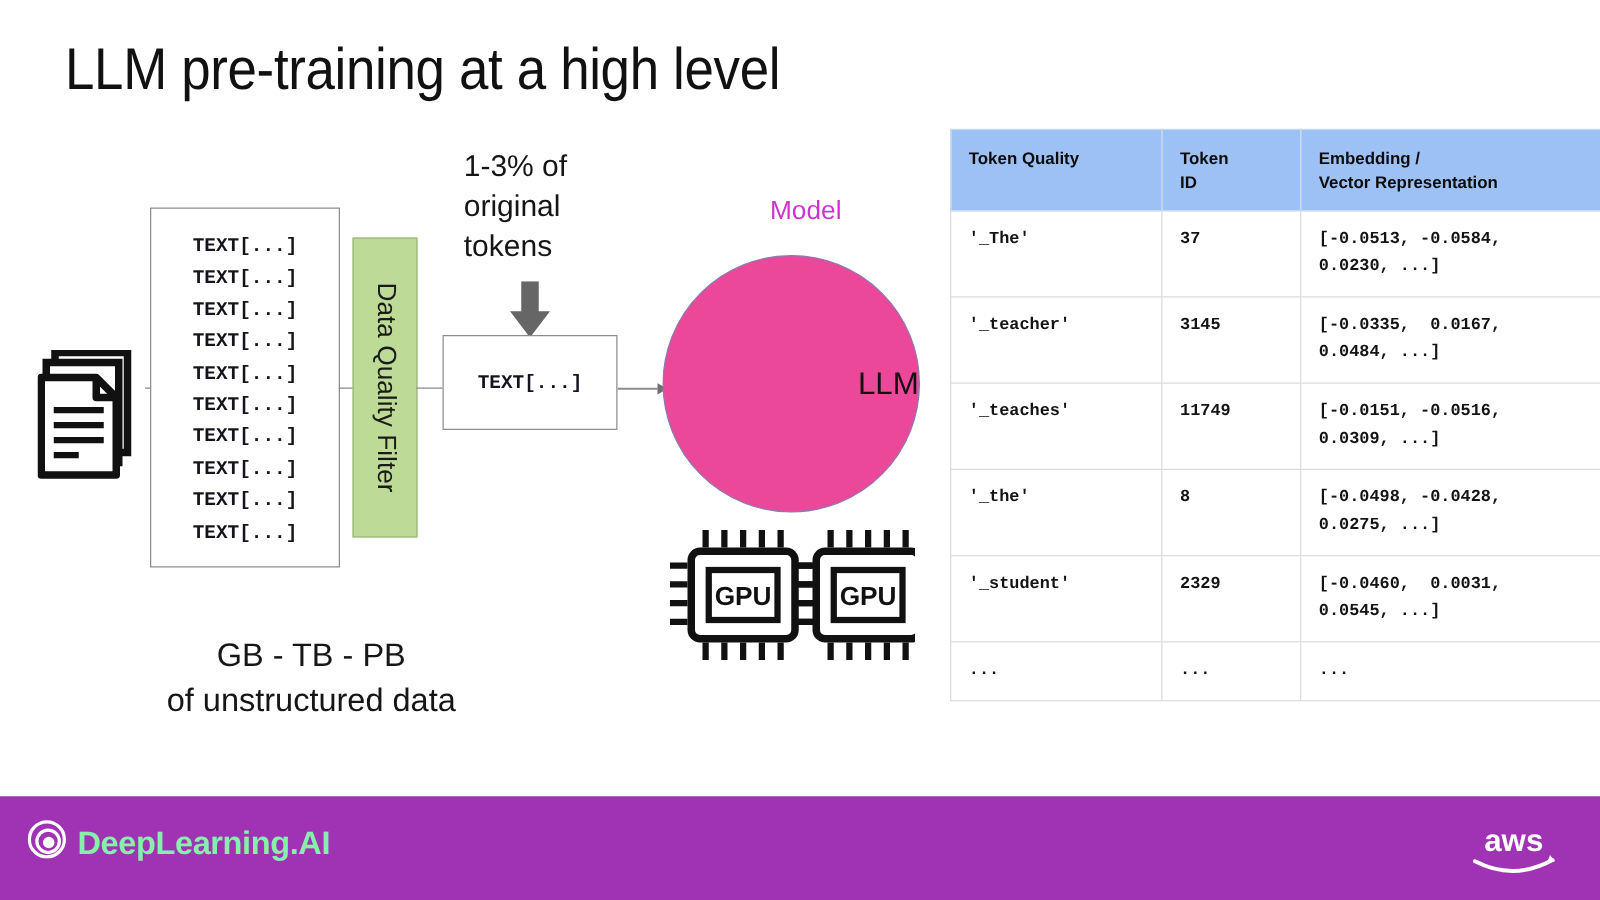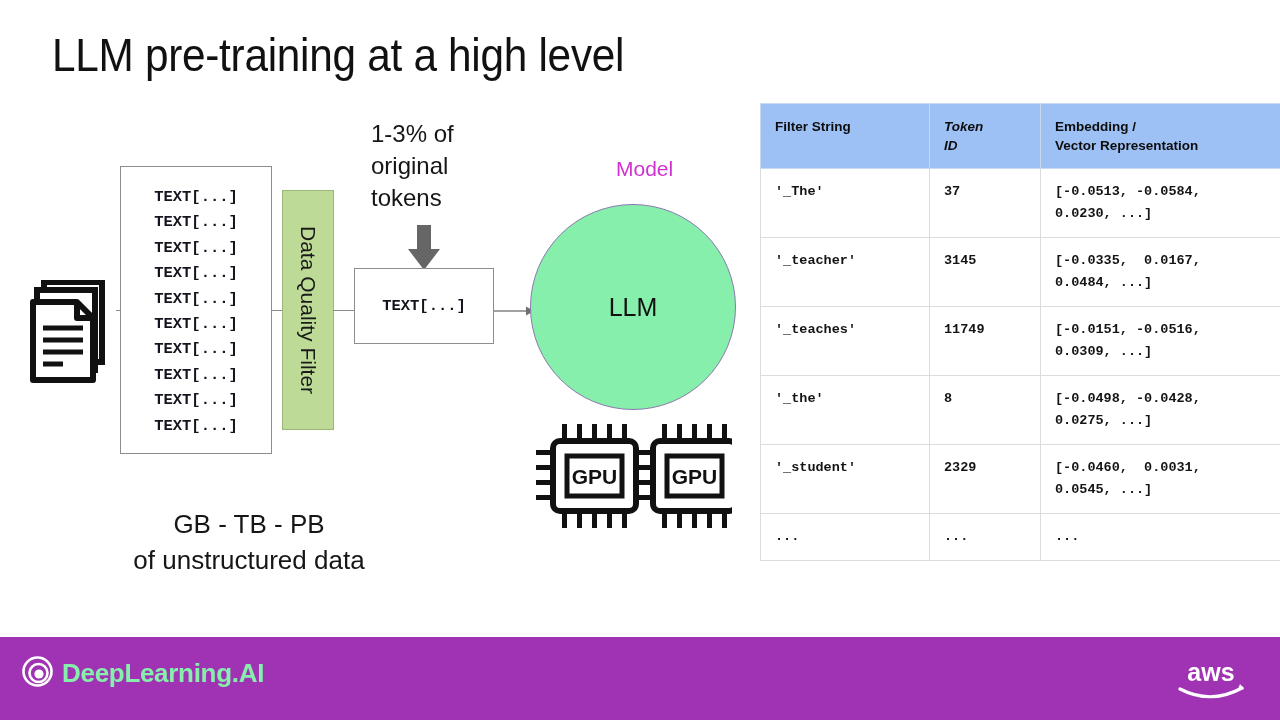--- a/index.html
+++ b/index.html
@@ -72,22 +72,22 @@
     font-size:15.5px;font-weight:700;color:#14141e;white-space:pre;
   }
 
   
   #model-label{
     position:absolute;left:616px;top:157px;
     font-size:21px;font-weight:400;color:#cf33cf;
   }
   #llm-circle{
     position:absolute;left:530px;top:204px;width:206px;height:206px;
-    border-radius:50%;background:#86efac;border:1.2px solid #8d78b0;
-    box-sizing:border-box;display:flex;align-items:center;justify-content:center;
+    border-radius:50%;background:#ec4899;border:1.2px solid #8d78b0;
+    box-sizing:border-box;display:flex;align-items:center;justify-content:flex-end;
   }
   #llm-circle span{font-size:25px;color:#111111;}
 
   
   #gpu-row{position:absolute;left:532px;top:424px;width:200px;height:104px;}
 
   
   #left-caption{
     position:absolute;left:40px;top:488px;width:418px;
     text-align:center;font-size:26px;line-height:36px;color:#161616;margin-top:18px;
@@ -255,22 +255,22 @@
   </div>
 
   <div id="left-caption">
     <div>GB - TB - PB</div>
     <div>of unstructured data</div>
   </div>
 
   <table id="vocab-table">
     <thead>
       <tr>
-        <th class="c0">Filter String</th>
-        <th class="c1" style="white-space:pre-line;font-style:italic;">Token
+        <th class="c0">Token Quality</th>
+        <th class="c1" style="white-space:pre-line;">Token
 ID</th>
         <th class="c2" style="white-space:pre-line;">Embedding /
 Vector Representation</th>
       </tr>
     </thead>
     <tbody>
       <tr>
         <td>'_The'</td>
         <td>37</td>
         <td>[-0.0513, -0.0584,

